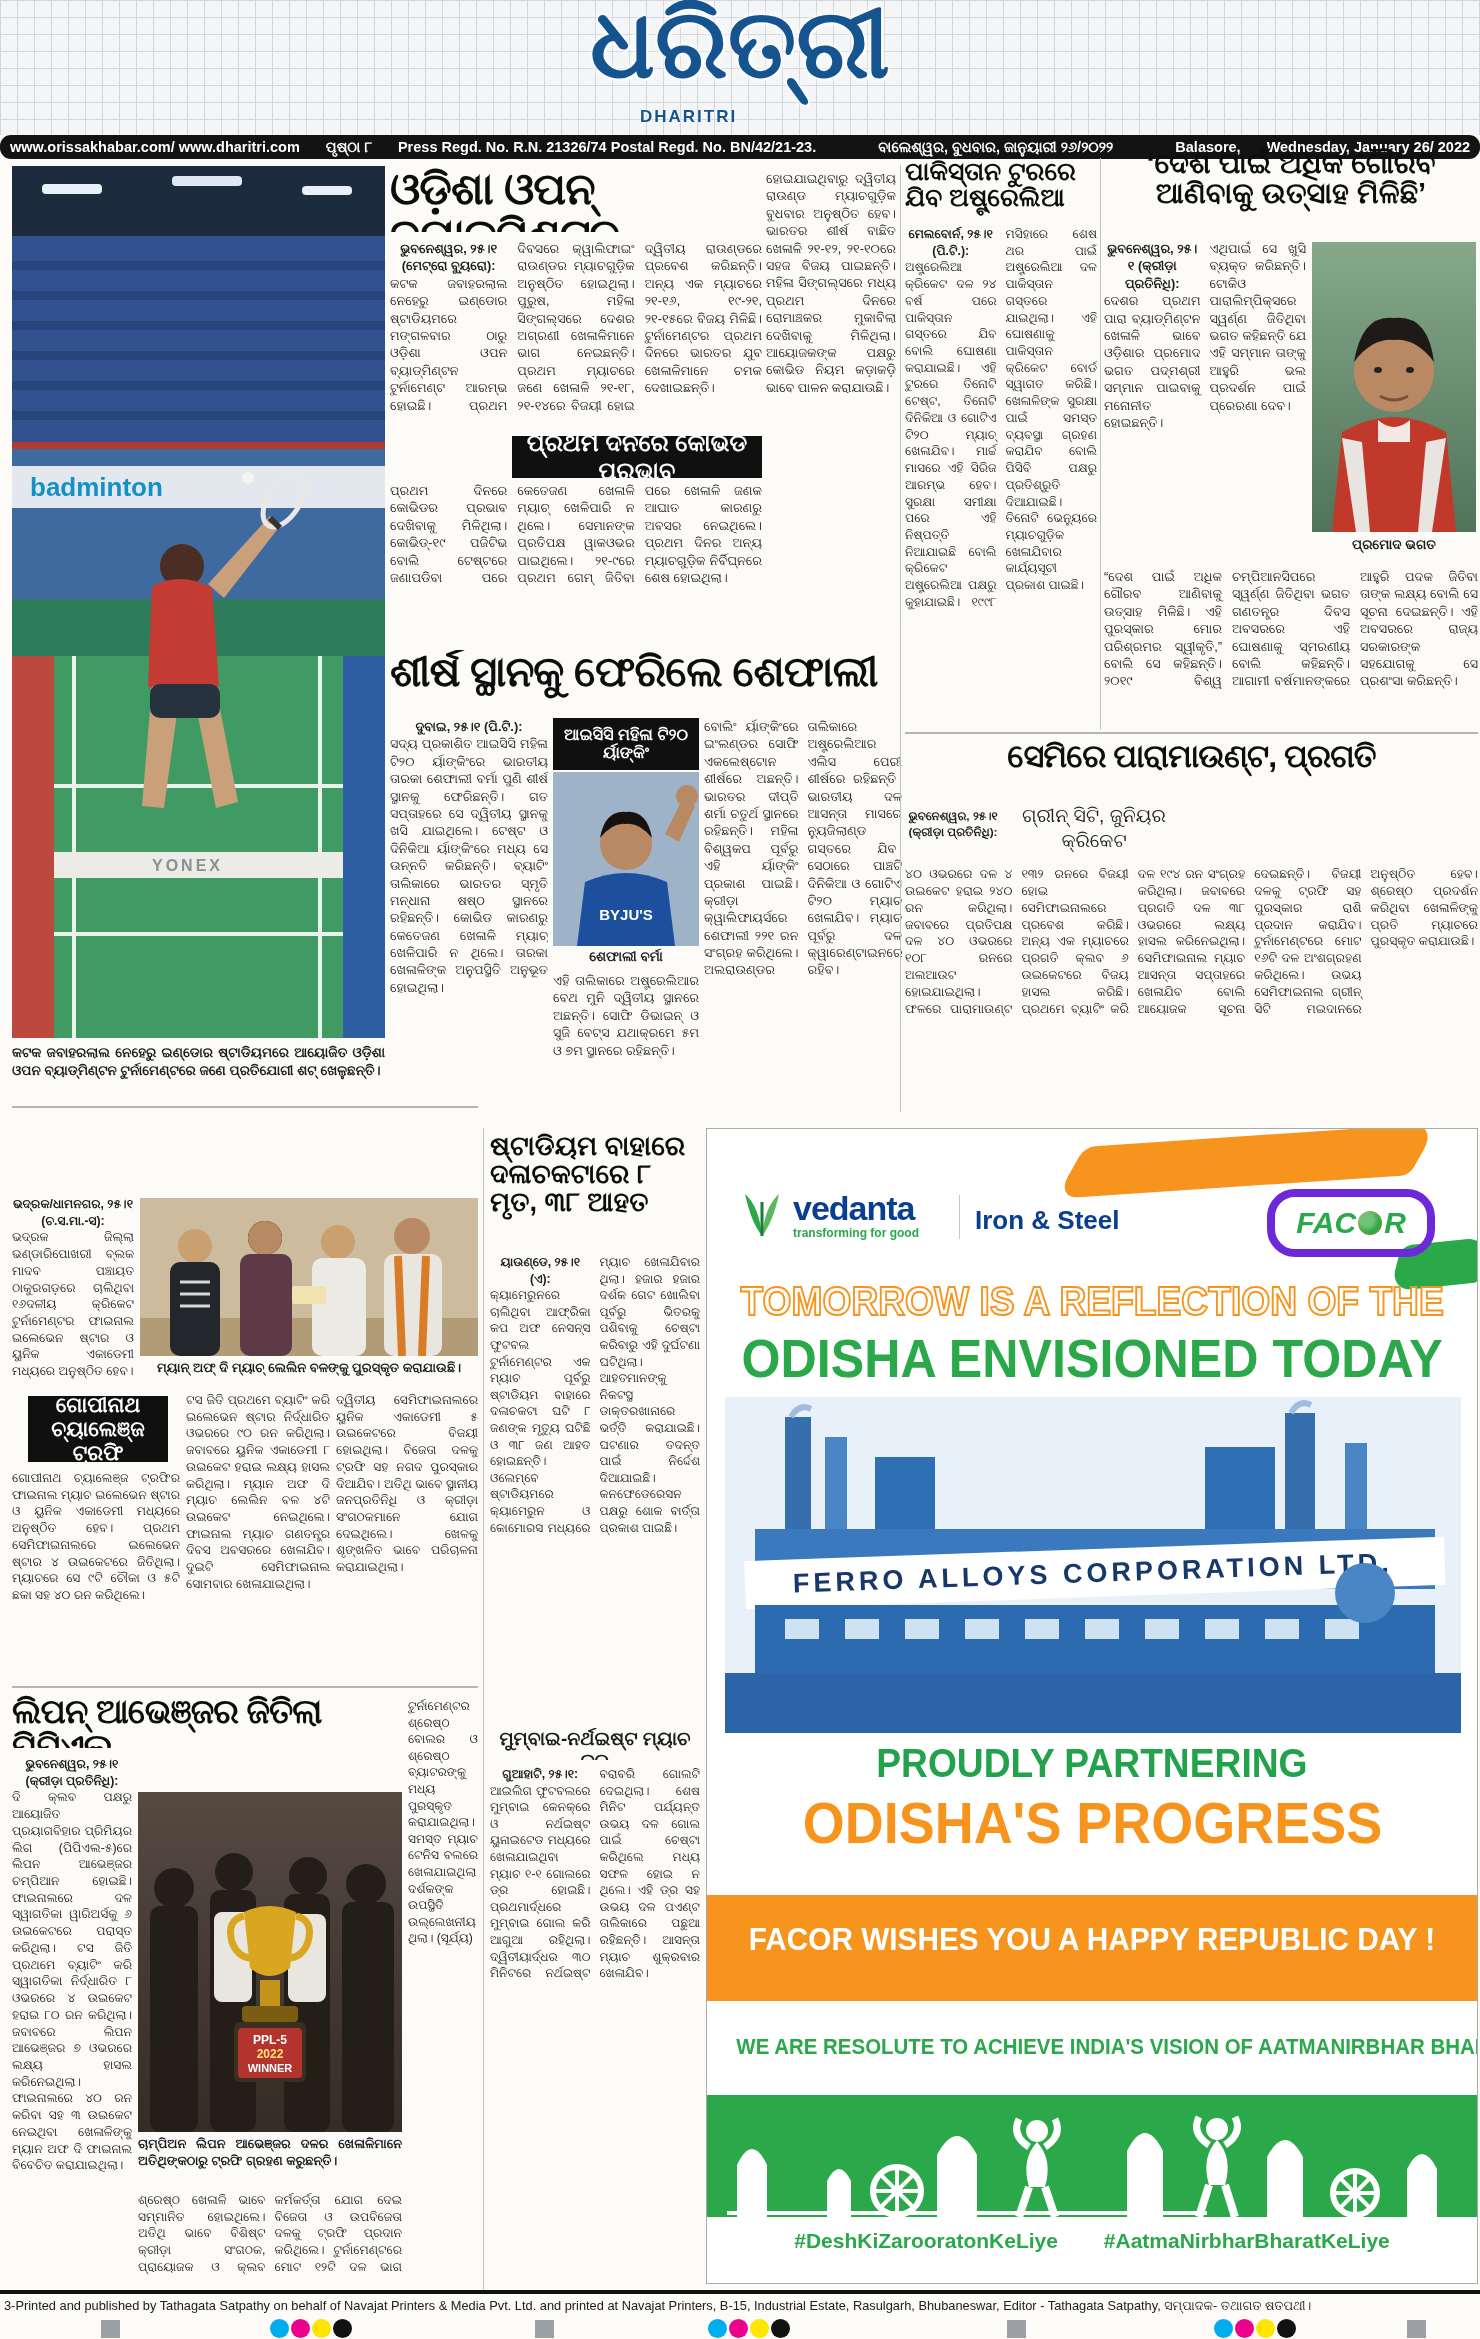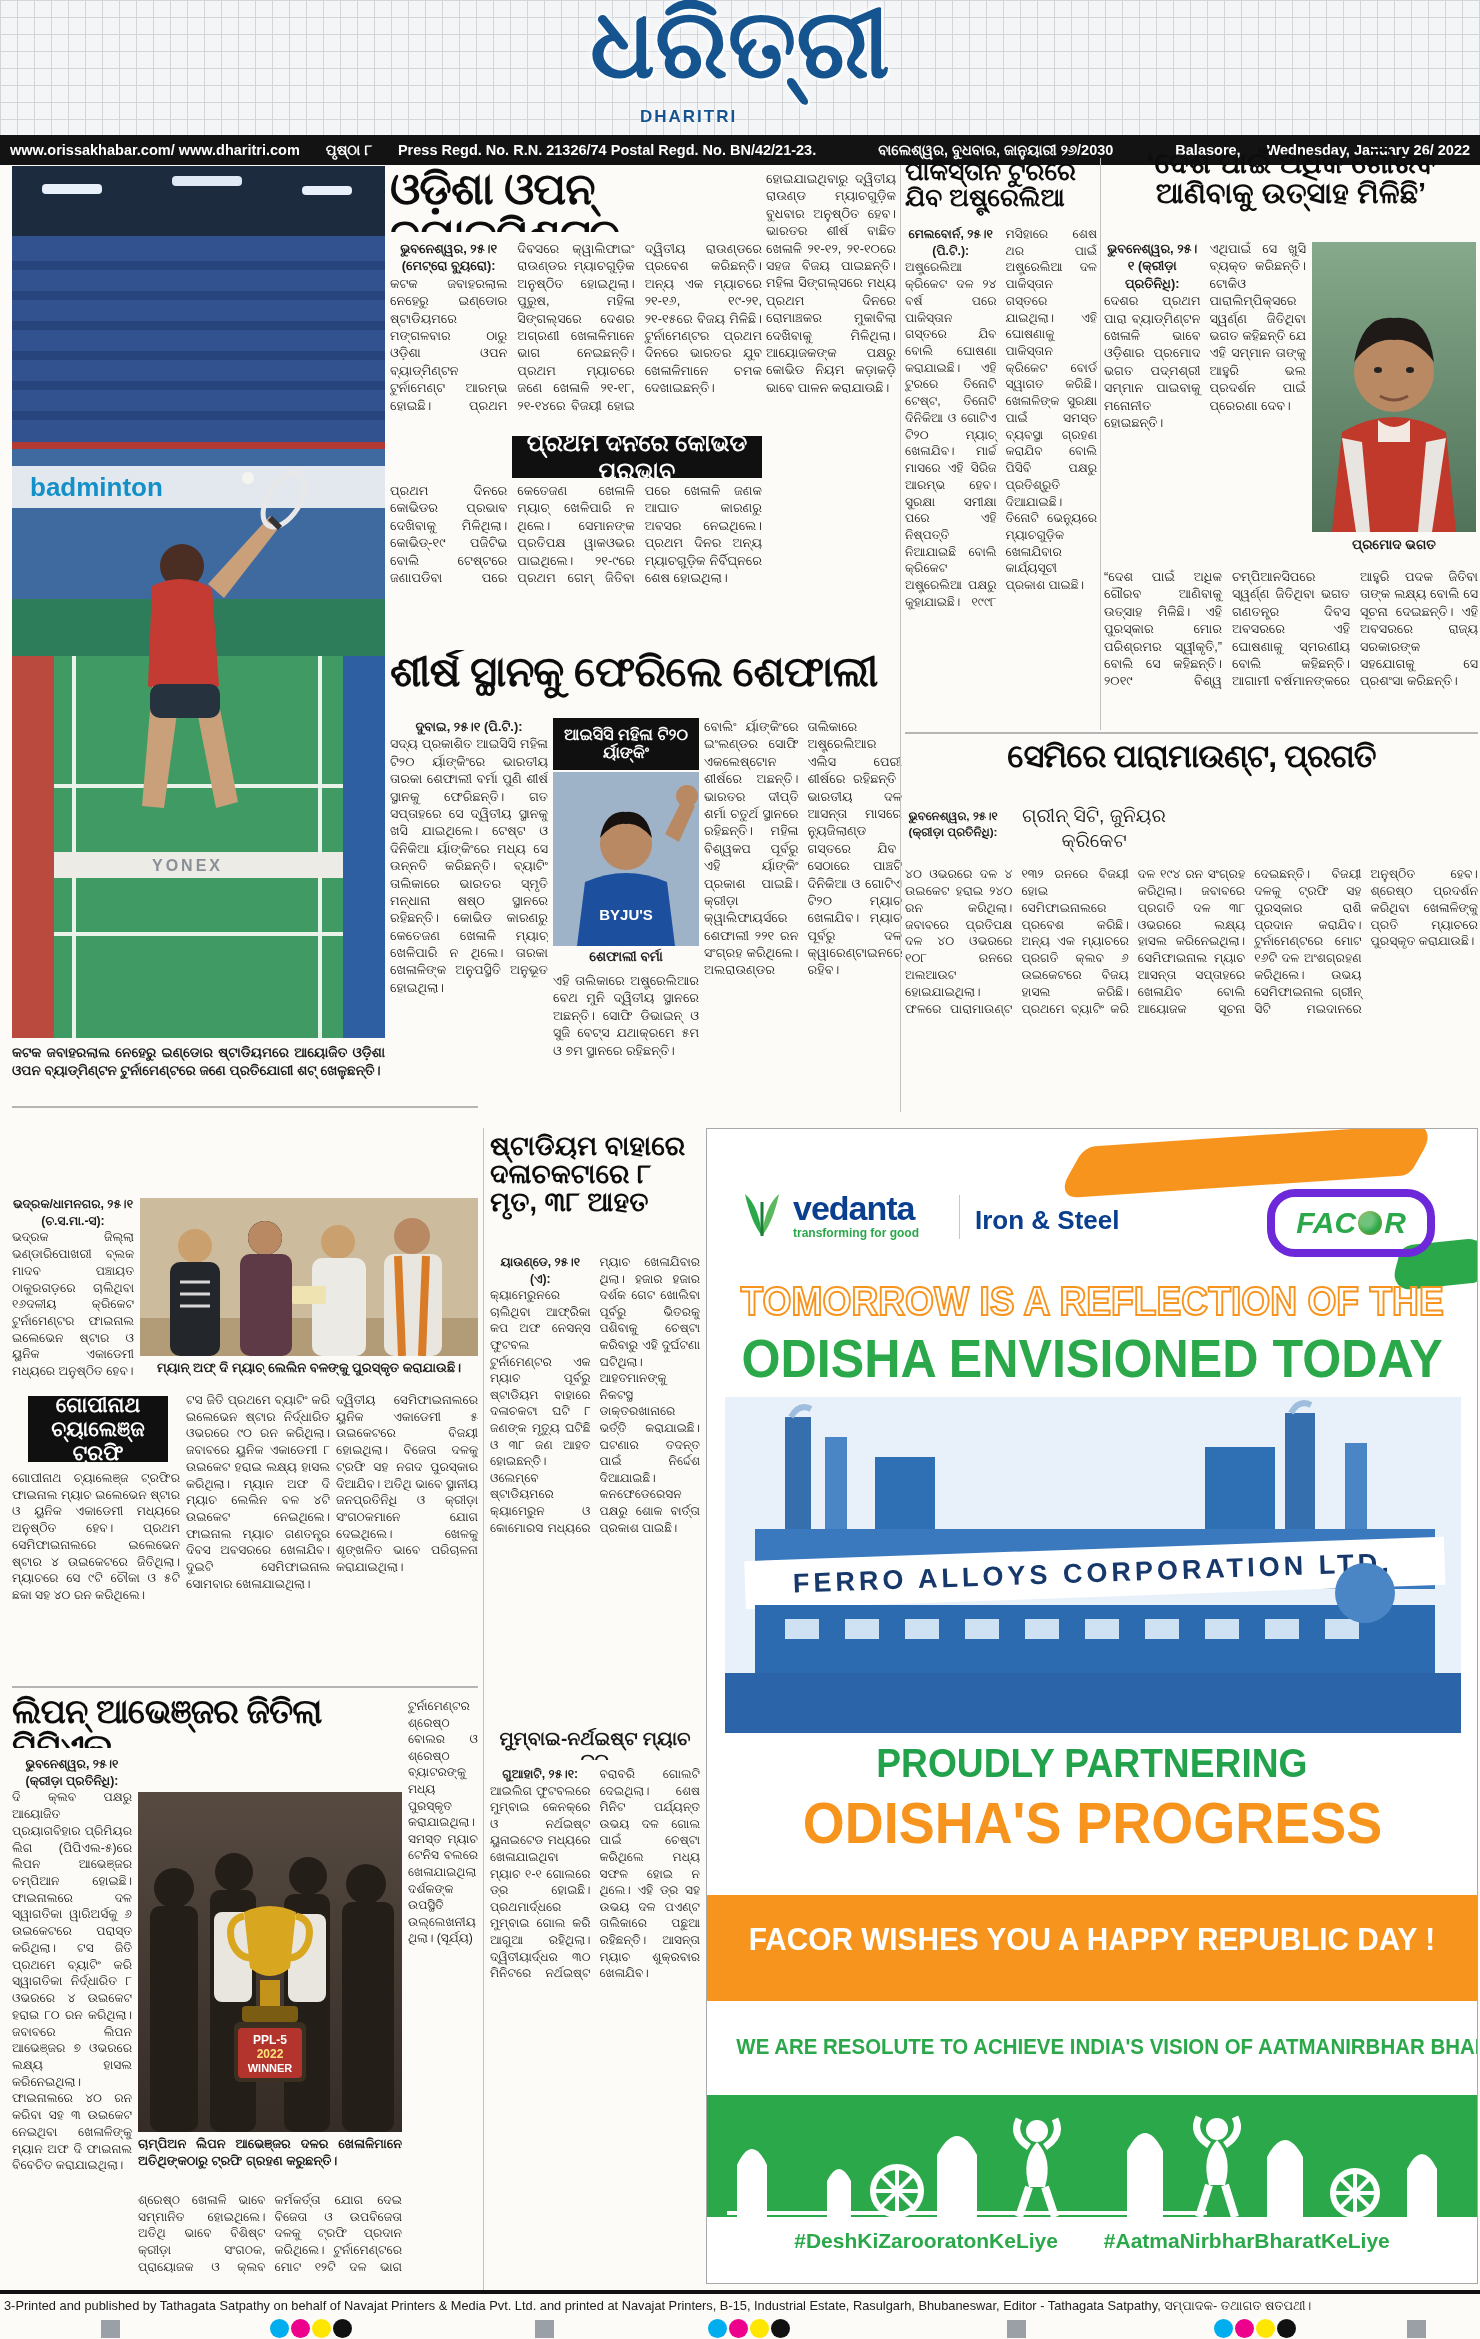--- a/index.html
+++ b/index.html
@@ -8,22 +8,22 @@
   .abs{position:absolute;overflow:hidden;}
   
   .masthead{left:0;top:0;width:1480px;height:135px;background:#f4f5f7;
     background-image:linear-gradient(#d2d5da 1px,transparent 1px),linear-gradient(90deg,#d2d5da 1px,transparent 1px);
     background-size:17px 17px;}
   .logo-odia{position:absolute;left:0;top:-6px;width:100%;text-align:center;font-size:96px;font-weight:bold;
     color:#15548f;text-shadow:0 0 4px #fff,0 0 8px #fff,2px 2px 0 #fff;line-height:1.05;}
   .logo-latin{position:absolute;left:640px;top:107px;width:130px;font-size:17px;font-weight:bold;color:#15548f;
     letter-spacing:2px;text-shadow:0 0 3px #fff;}
   
-  .topbar{left:0;top:135px;width:1480px;height:30px;background:#131313;color:#fff;display:flex;
-    align-items:center;font-size:14.5px;font-weight:bold;padding:0 10px;box-sizing:border-box;gap:26px;white-space:nowrap;}
+  .topbar{left:0;top:135px;width:1480px;height:24px;background:#131313;color:#fff;display:flex;
+    align-items:center;font-size:14.5px;font-weight:bold;padding:0 10px;box-sizing:border-box;gap:26px;white-space:nowrap;border-radius:11px;}
   .topbar .grow{flex:1;}
   
   .body-text{font-size:12.8px;line-height:1.36;text-align:justify;color:#1c1c1c;}
   .cols2{column-count:2;column-gap:9px;}
   .cols3{column-count:3;column-gap:10px;}
   .cols5{column-count:5;column-gap:9px;}
   .dateline{display:block;text-align:center;font-weight:bold;}
   .head{font-weight:bold;color:#0d0d0d;line-height:1.04;letter-spacing:-1px;}
   .blackbox{background:#101010;color:#fff;font-weight:bold;display:flex;align-items:center;
     justify-content:center;text-align:center;line-height:1.15;}
@@ -66,21 +66,21 @@
   <header class="abs masthead">
     <div class="logo-odia">ଧରିତ୍ରୀ</div>
     <div class="logo-latin">DHARITRI</div>
   </header>
 
   <div class="abs topbar">
     <span>www.orissakhabar.com/ www.dharitri.com</span>
     <span>ପୃଷ୍ଠା ୮</span>
     <span>Press Regd. No. R.N. 21326/74 Postal Regd. No. BN/42/21-23.</span>
     <span class="grow"></span>
-    <span>ବାଲେଶ୍ୱର, ବୁଧବାର, ଜାନୁୟାରୀ ୨୬/2030</span>
+    <span>ବାଲେଶ୍ୱର, ବୁଧବାର, ଜାନୁୟାରୀ ୨୬/୨୦୨୨</span>
     <span class="grow"></span>
     <span>Balasore,</span>
     <span>Wednesday, January 26/ 2022</span>
   </div>
 
   <div class="abs" style="left:12px;top:166px;width:373px;height:872px;">
     <svg width="373" height="872" viewBox="0 0 373 872">
       <rect width="373" height="70" fill="#1d2b3e"></rect>
       <rect x="30" y="18" width="60" height="10" rx="4" fill="#e8f0fa"></rect>
       <rect x="160" y="10" width="70" height="10" rx="4" fill="#dfe9f6"></rect>

